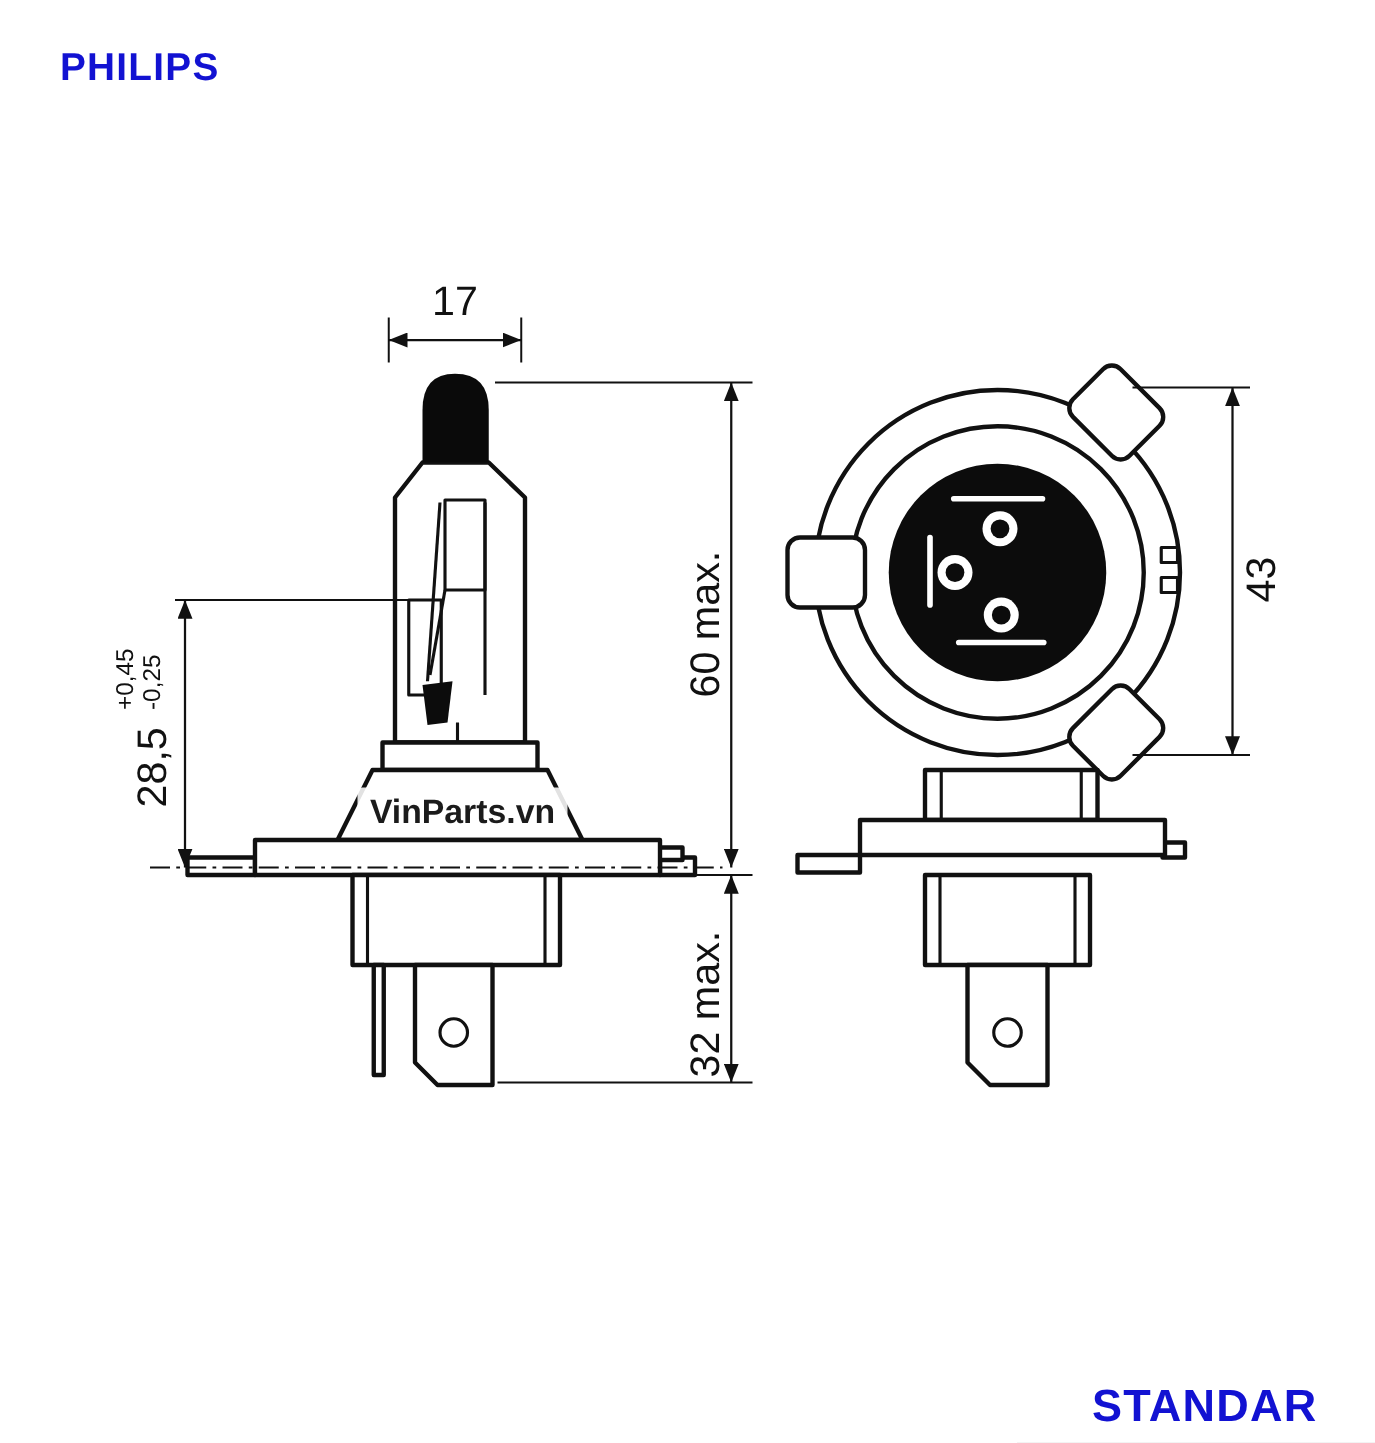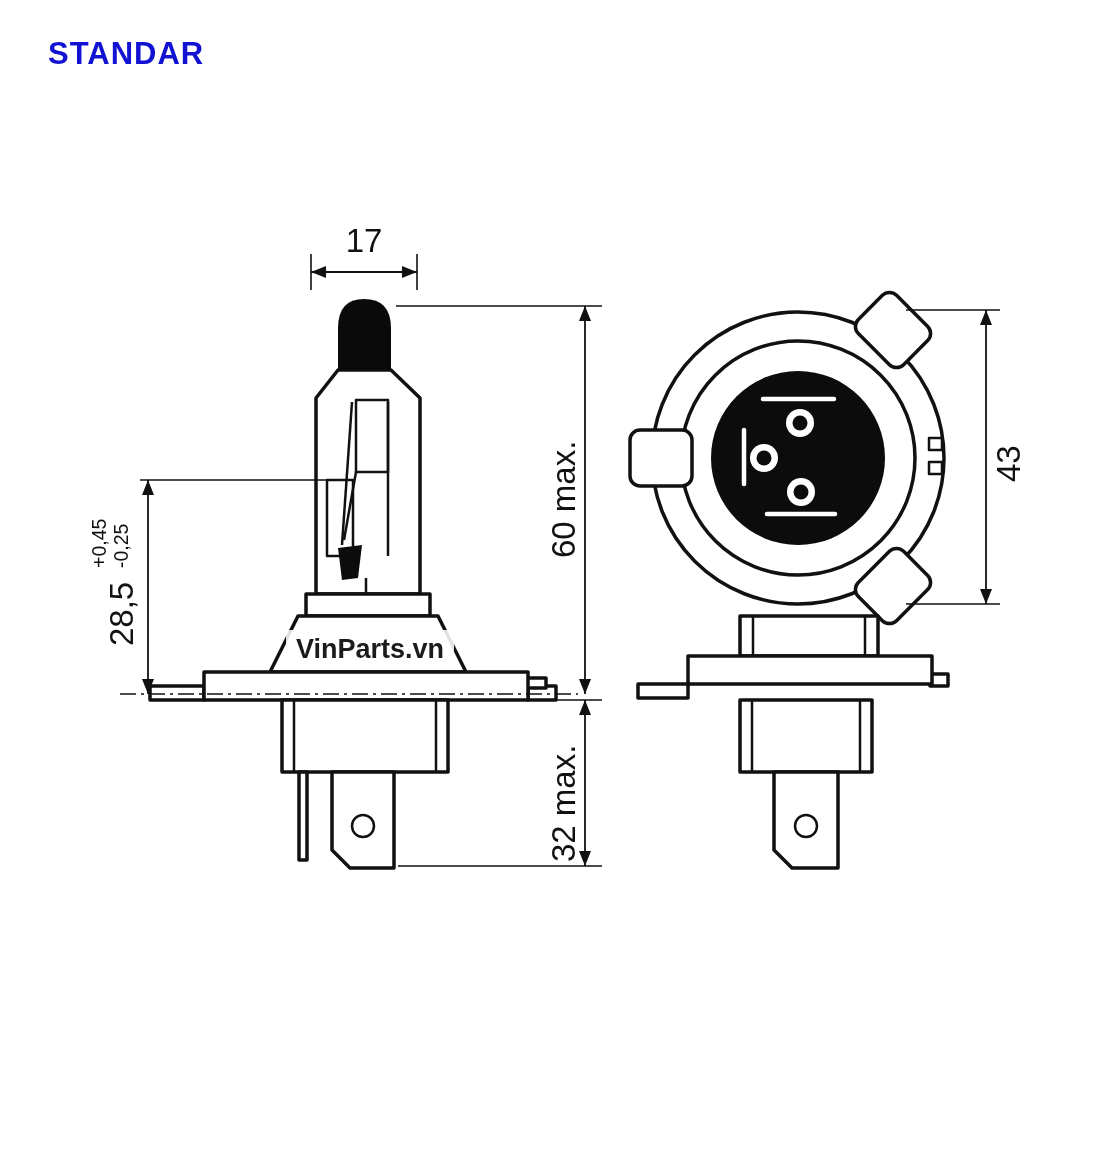--- a/index.html
+++ b/index.html
@@ -35,21 +35,21 @@
   .whiteline{stroke:#ffffff;stroke-width:4.5;stroke-linecap:round;fill:none;}
   .dimtext{font-size:33px;}
   .toltext{font-size:19.5px;}
   .wm-text{font-size:27px;font-weight:600;fill:#1b1b1b;}
 </style>
 </head>
 <body>
 
 <div class="page">
 
-  <div class="brand">STANDAR</div>
+  <div class="brand">PHILIPS</div>
 
   <svg width="1100" height="1154" viewBox="0 0 1100 1154">
     <defs>
       <marker id="arrow" markerUnits="userSpaceOnUse" markerWidth="16" markerHeight="12" refX="15" refY="6" orient="auto-start-reverse">
         <path d="M0,0 L15,6 L0,12 Z" fill="#111"></path>
       </marker>
     </defs>
 
     <g>
 
@@ -189,14 +189,15 @@
         <circle class="detail" cx="806" cy="826" r="11" stroke-width="3"></circle>
       </g>
     </g>
 
     <g>
       <rect x="286" y="630" width="168" height="38" rx="4" fill="#ffffff" opacity="0.88"></rect>
       <text class="wm-text" x="370" y="658" text-anchor="middle">VinParts.vn</text>
     </g>
   </svg>
 
+  <div class="edition">STANDAR</div>
 
 </div>
 
 </body></html>

